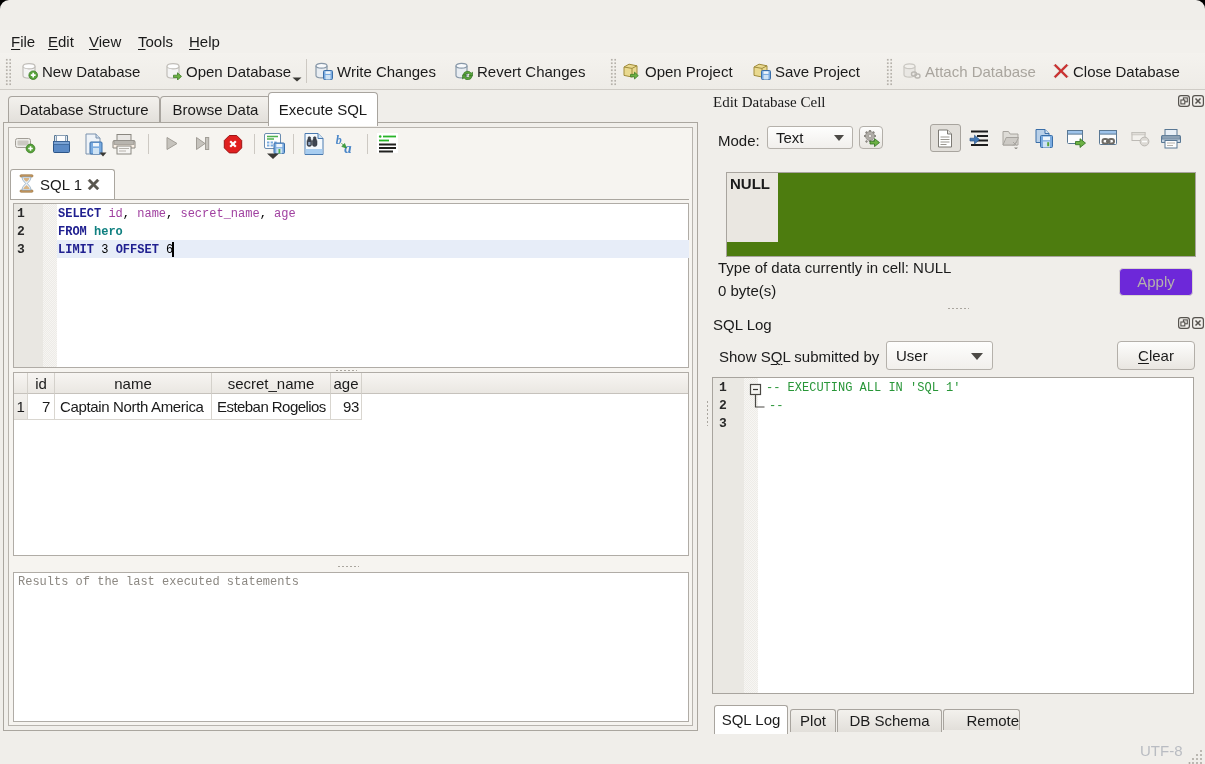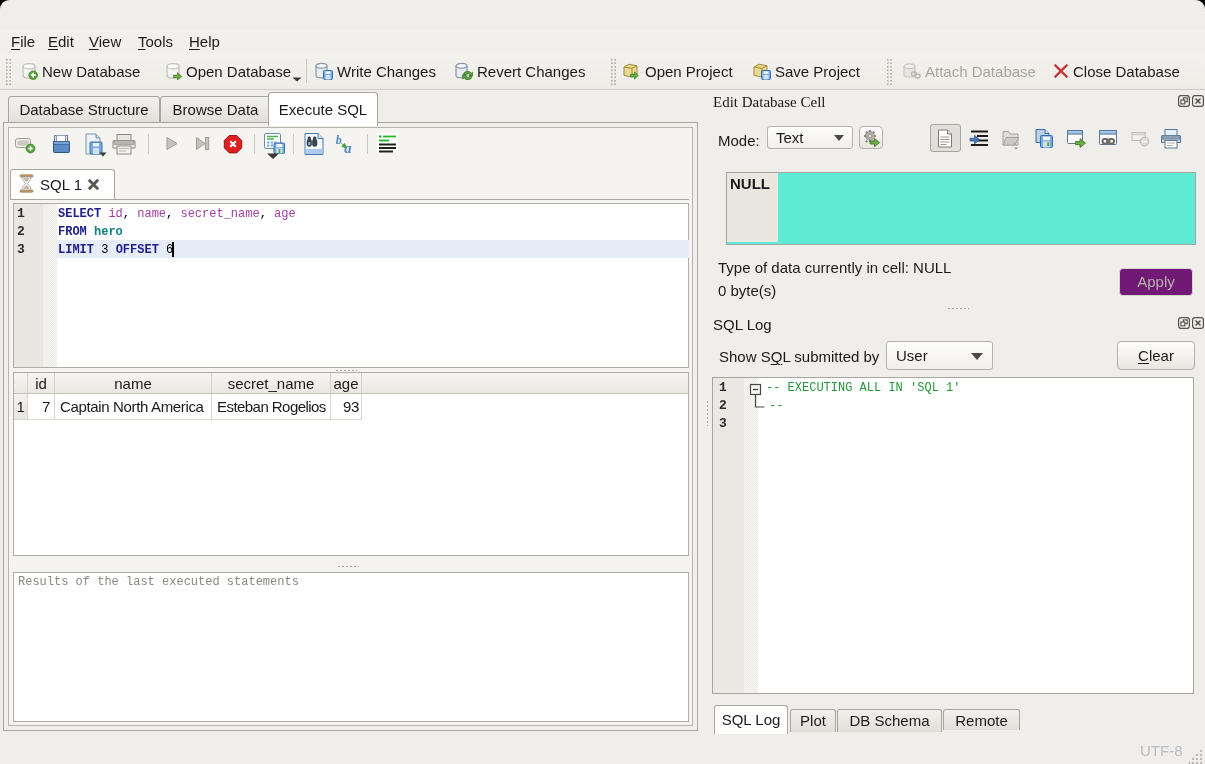--- a/index.html
+++ b/index.html
@@ -361,27 +361,27 @@
       <path d="M11 10.5 h5" stroke="#fff" stroke-width="1.6"></path>
     </svg>
     <svg class="abs" style="left:1160px; top:128px;" width="22" height="21" viewBox="0 0 22 21">
       <rect x="5" y="1.5" width="12" height="6" fill="#e9f0f7" stroke="#5a7894"></rect>
       <path d="M3 7.5 h16 a1.5 1.5 0 0 1 1.5 1.5 v5.5 h-19 V9 a1.5 1.5 0 0 1 1.5 -1.5z" fill="#c6d4e2" stroke="#5a7894"></path>
       <rect x="2" y="7.5" width="18" height="3.6" fill="#8ba0b4" stroke="#5a7894" stroke-width="0.6"></rect>
       <rect x="5" y="12.5" width="12" height="7.5" fill="#fdfdfd" stroke="#5a7894"></rect>
       <path d="M7 15 h8 M7 17.5 h6" stroke="#b5b2ac" stroke-width="1.1"></path>
     </svg>
 
-    <div class="abs" style="left:726px; top:172px; width:470px; height:73px; background:#5eead4; border:1px solid #a8a49e;">
+    <div class="abs" style="left:726px; top:172px; width:470px; height:85px; background:#4d7c0f; border:1px solid #a8a49e;">
       <div class="abs" style="left:0; top:0; width:51px; height:69px; background:#eae7e1;"></div>
       <div class="abs" style="left:3px; top:2px; font-size:15px; font-weight:bold; color:#1a1a1a;">NULL</div>
     </div>
     <div class="label15" style="left:718px; top:259px;">Type of data currently in cell: NULL</div>
     <div class="label15" style="left:718px; top:282px;">0 byte(s)</div>
-    <div class="btn" style="left:1119px; top:268px; width:74px; height:28px; background:#701a75; border-color:#d8d5cf; color:#b5b2ac; line-height:26px;">Apply</div>
+    <div class="btn" style="left:1119px; top:268px; width:74px; height:28px; background:#6d28d9; border-color:#d8d5cf; color:#b5b2ac; line-height:26px;">Apply</div>
     <div class="dots-h" style="left:947px; top:307px;"></div>
 
     <div class="label15" style="left:713px; top:316px;">SQL Log</div>
     <svg class="dockbtn" style="left:1178px; top:317px;" viewBox="0 0 12 12">
       <rect x="0.6" y="0.6" width="10.8" height="10.8" rx="2.4" fill="none" stroke="#56534e" stroke-width="1.2"></rect>
       <rect x="5.4" y="2.9" width="3.9" height="3.9" fill="none" stroke="#56534e" stroke-width="1.1"></rect>
       <rect x="2.9" y="5" width="3.9" height="3.9" fill="#f0eeea" stroke="#56534e" stroke-width="1.1"></rect>
     </svg>
     <svg class="dockbtn" style="left:1192px; top:317px;" viewBox="0 0 12 12">
       <rect x="0.6" y="0.6" width="10.8" height="10.8" rx="2.4" fill="none" stroke="#56534e" stroke-width="1.2"></rect>
@@ -403,21 +403,21 @@
       <svg class="abs" style="left:36px; top:5px;" width="20" height="30" viewBox="0 0 20 30">
         <rect x="1.5" y="1.5" width="10" height="10" fill="#f6f5f2" stroke="#4a4844" stroke-width="1.2"></rect>
         <path d="M4 6.5 h5" stroke="#3a3834" stroke-width="1.2"></path>
         <path d="M6.5 11.5 V24 h9" fill="none" stroke="#4a4844" stroke-width="1.2"></path>
       </svg>
     </div>
 
     <div class="mtab active" style="left:714px; top:705px; width:74px; height:29px; line-height:27px; z-index:2; border-radius:3px 3px 0 0;">SQL Log</div>
     <div class="mtab" style="left:790px; top:709px; width:46px; height:23px; line-height:21px; border-radius:3px 3px 0 0;">Plot</div>
     <div class="mtab" style="left:837px; top:709px; width:105px; height:23px; line-height:21px; border-radius:3px 3px 0 0;">DB Schema</div>
-    <div class="mtab" style="left:943px; top:709px; width:77px; height:21px; line-height:21px; border-radius:3px 3px 0 0;">Remote</div>
+    <div class="mtab" style="left:943px; top:709px; width:77px; height:21px; line-height:21px; border-radius:3px 3px 0 0;text-align:right;">Remote</div>
   </div>
 
   <div id="statusbar">
     <div class="label15" style="left:1140px; top:742px; color:#b9bcc2;">UTF-8</div>
     <svg class="abs" style="left:1188px; top:749px;" width="15" height="15">
       <g fill="#aaa69f">
           <circle cx="13" cy="2" r="1"></circle>
           <circle cx="9" cy="6" r="1"></circle>
           <circle cx="13" cy="6" r="1"></circle>
           <circle cx="5" cy="10" r="1"></circle>

